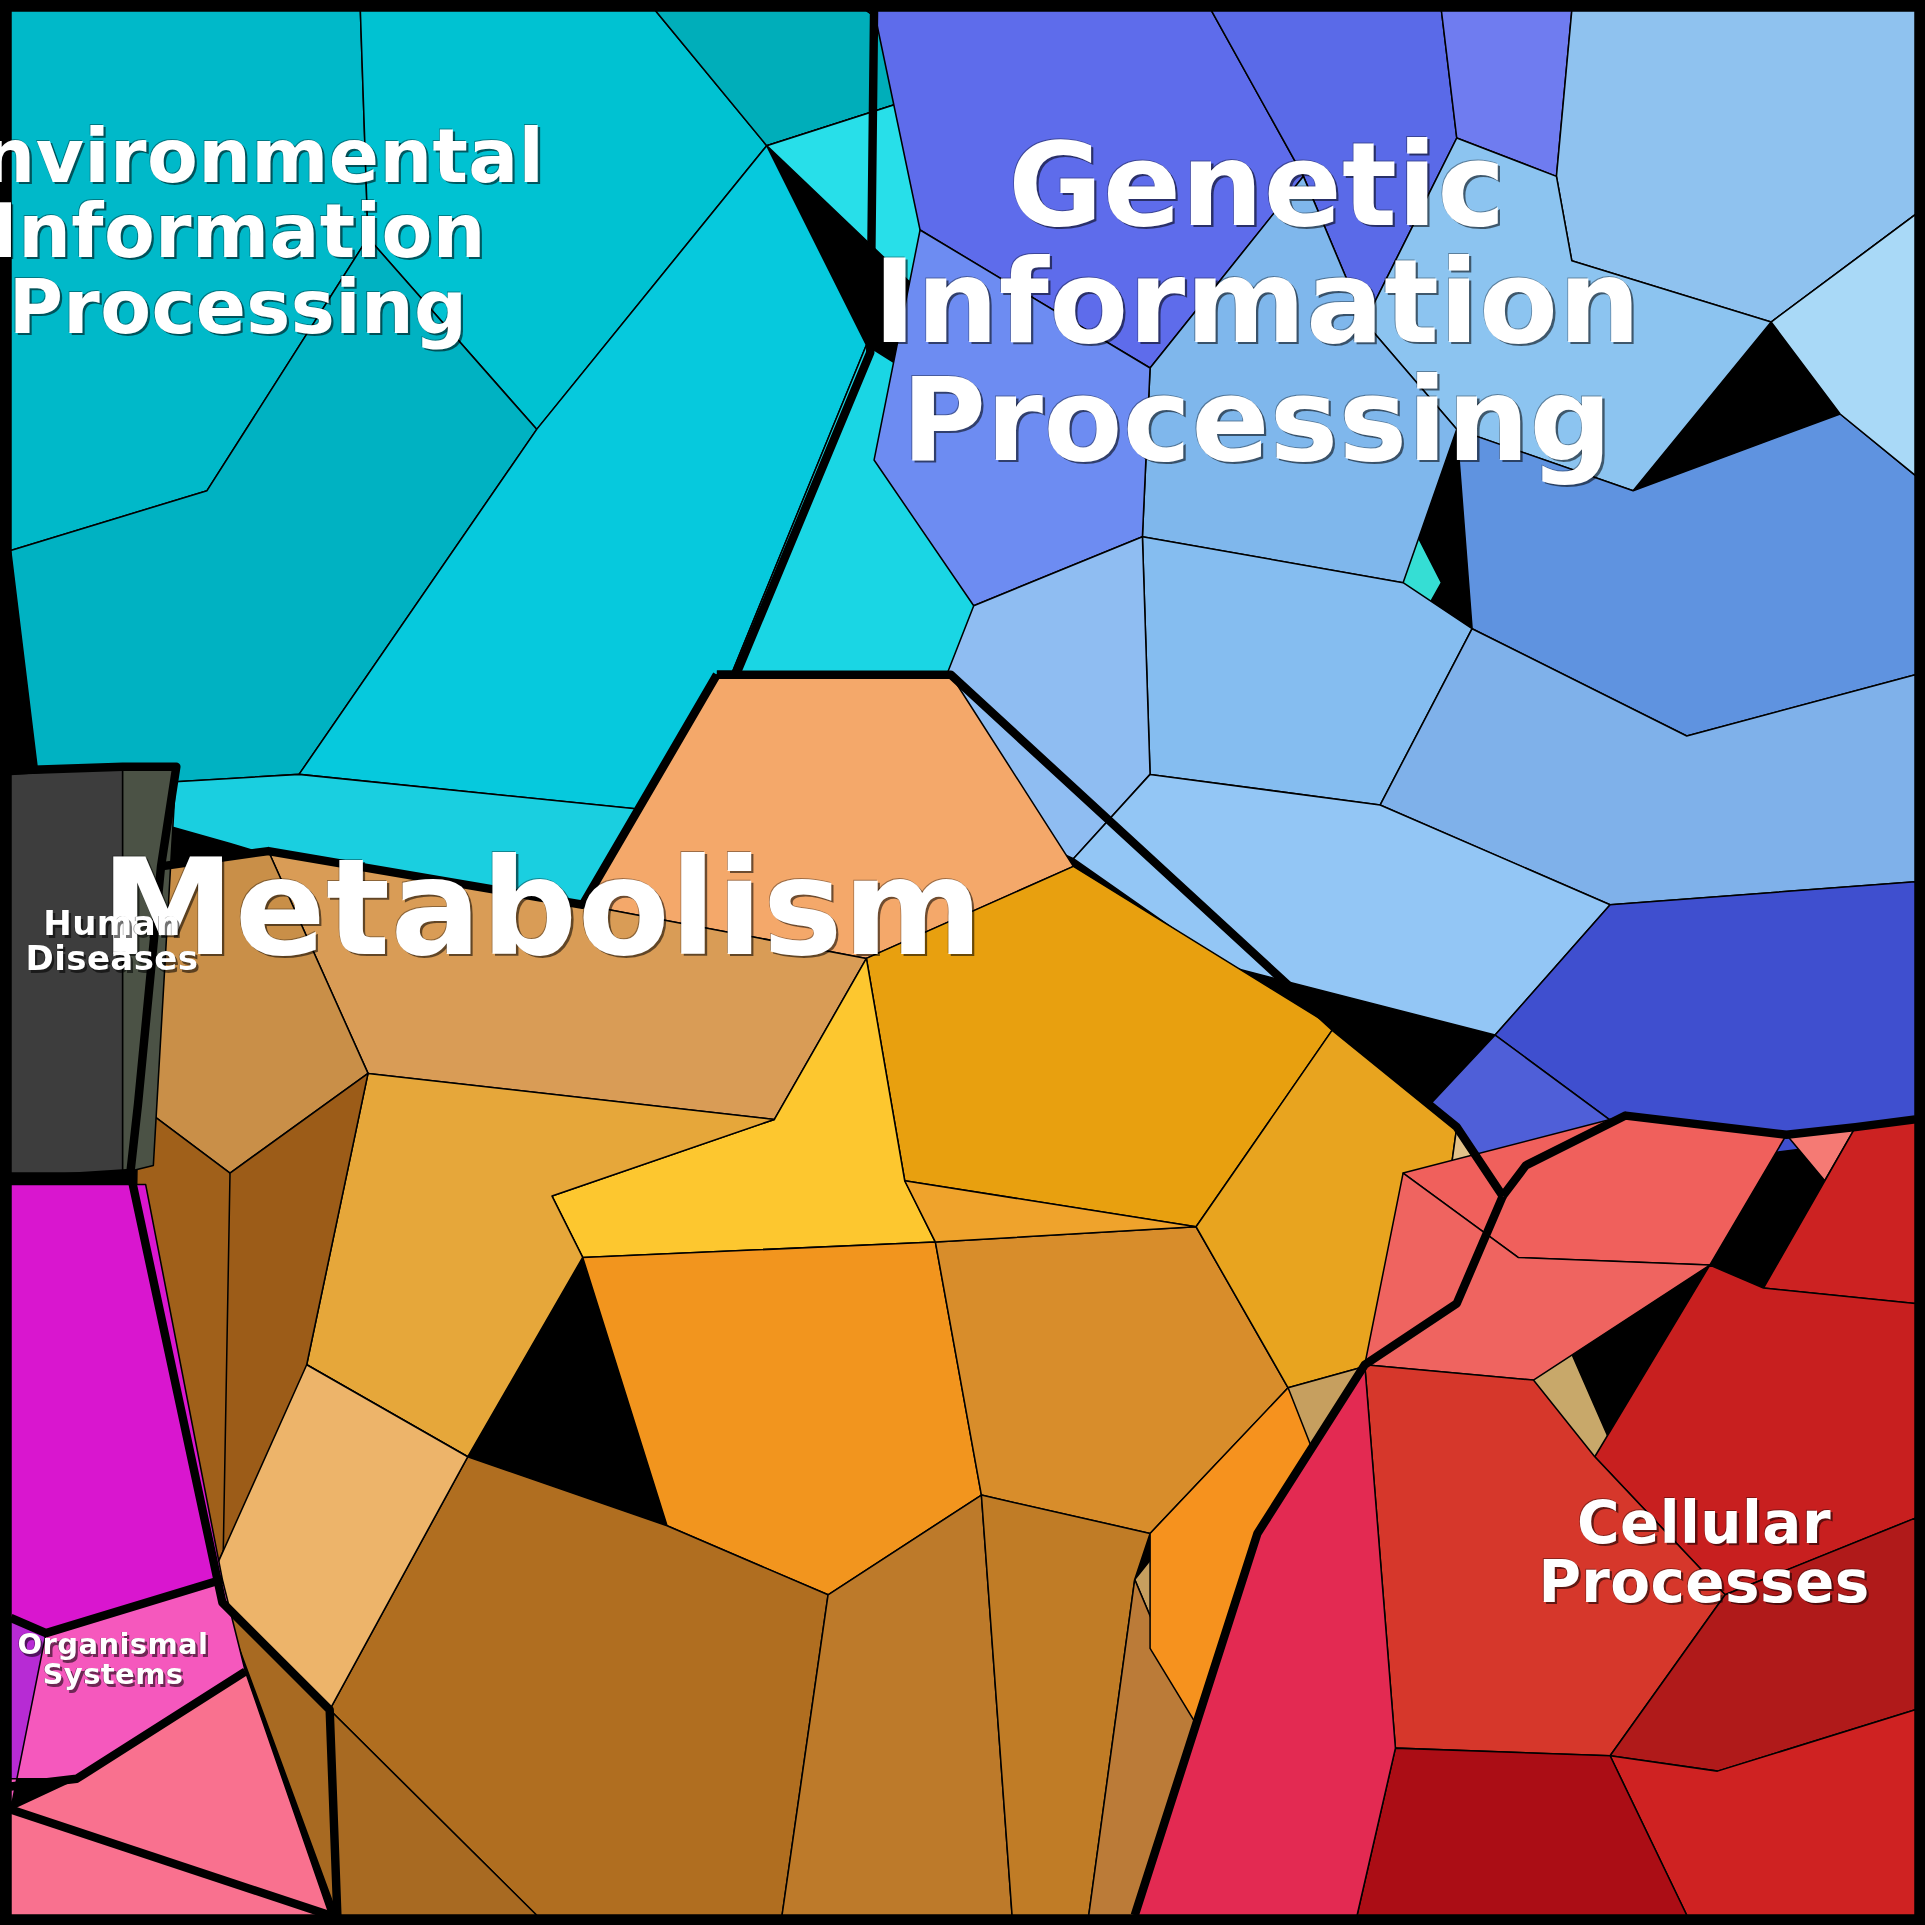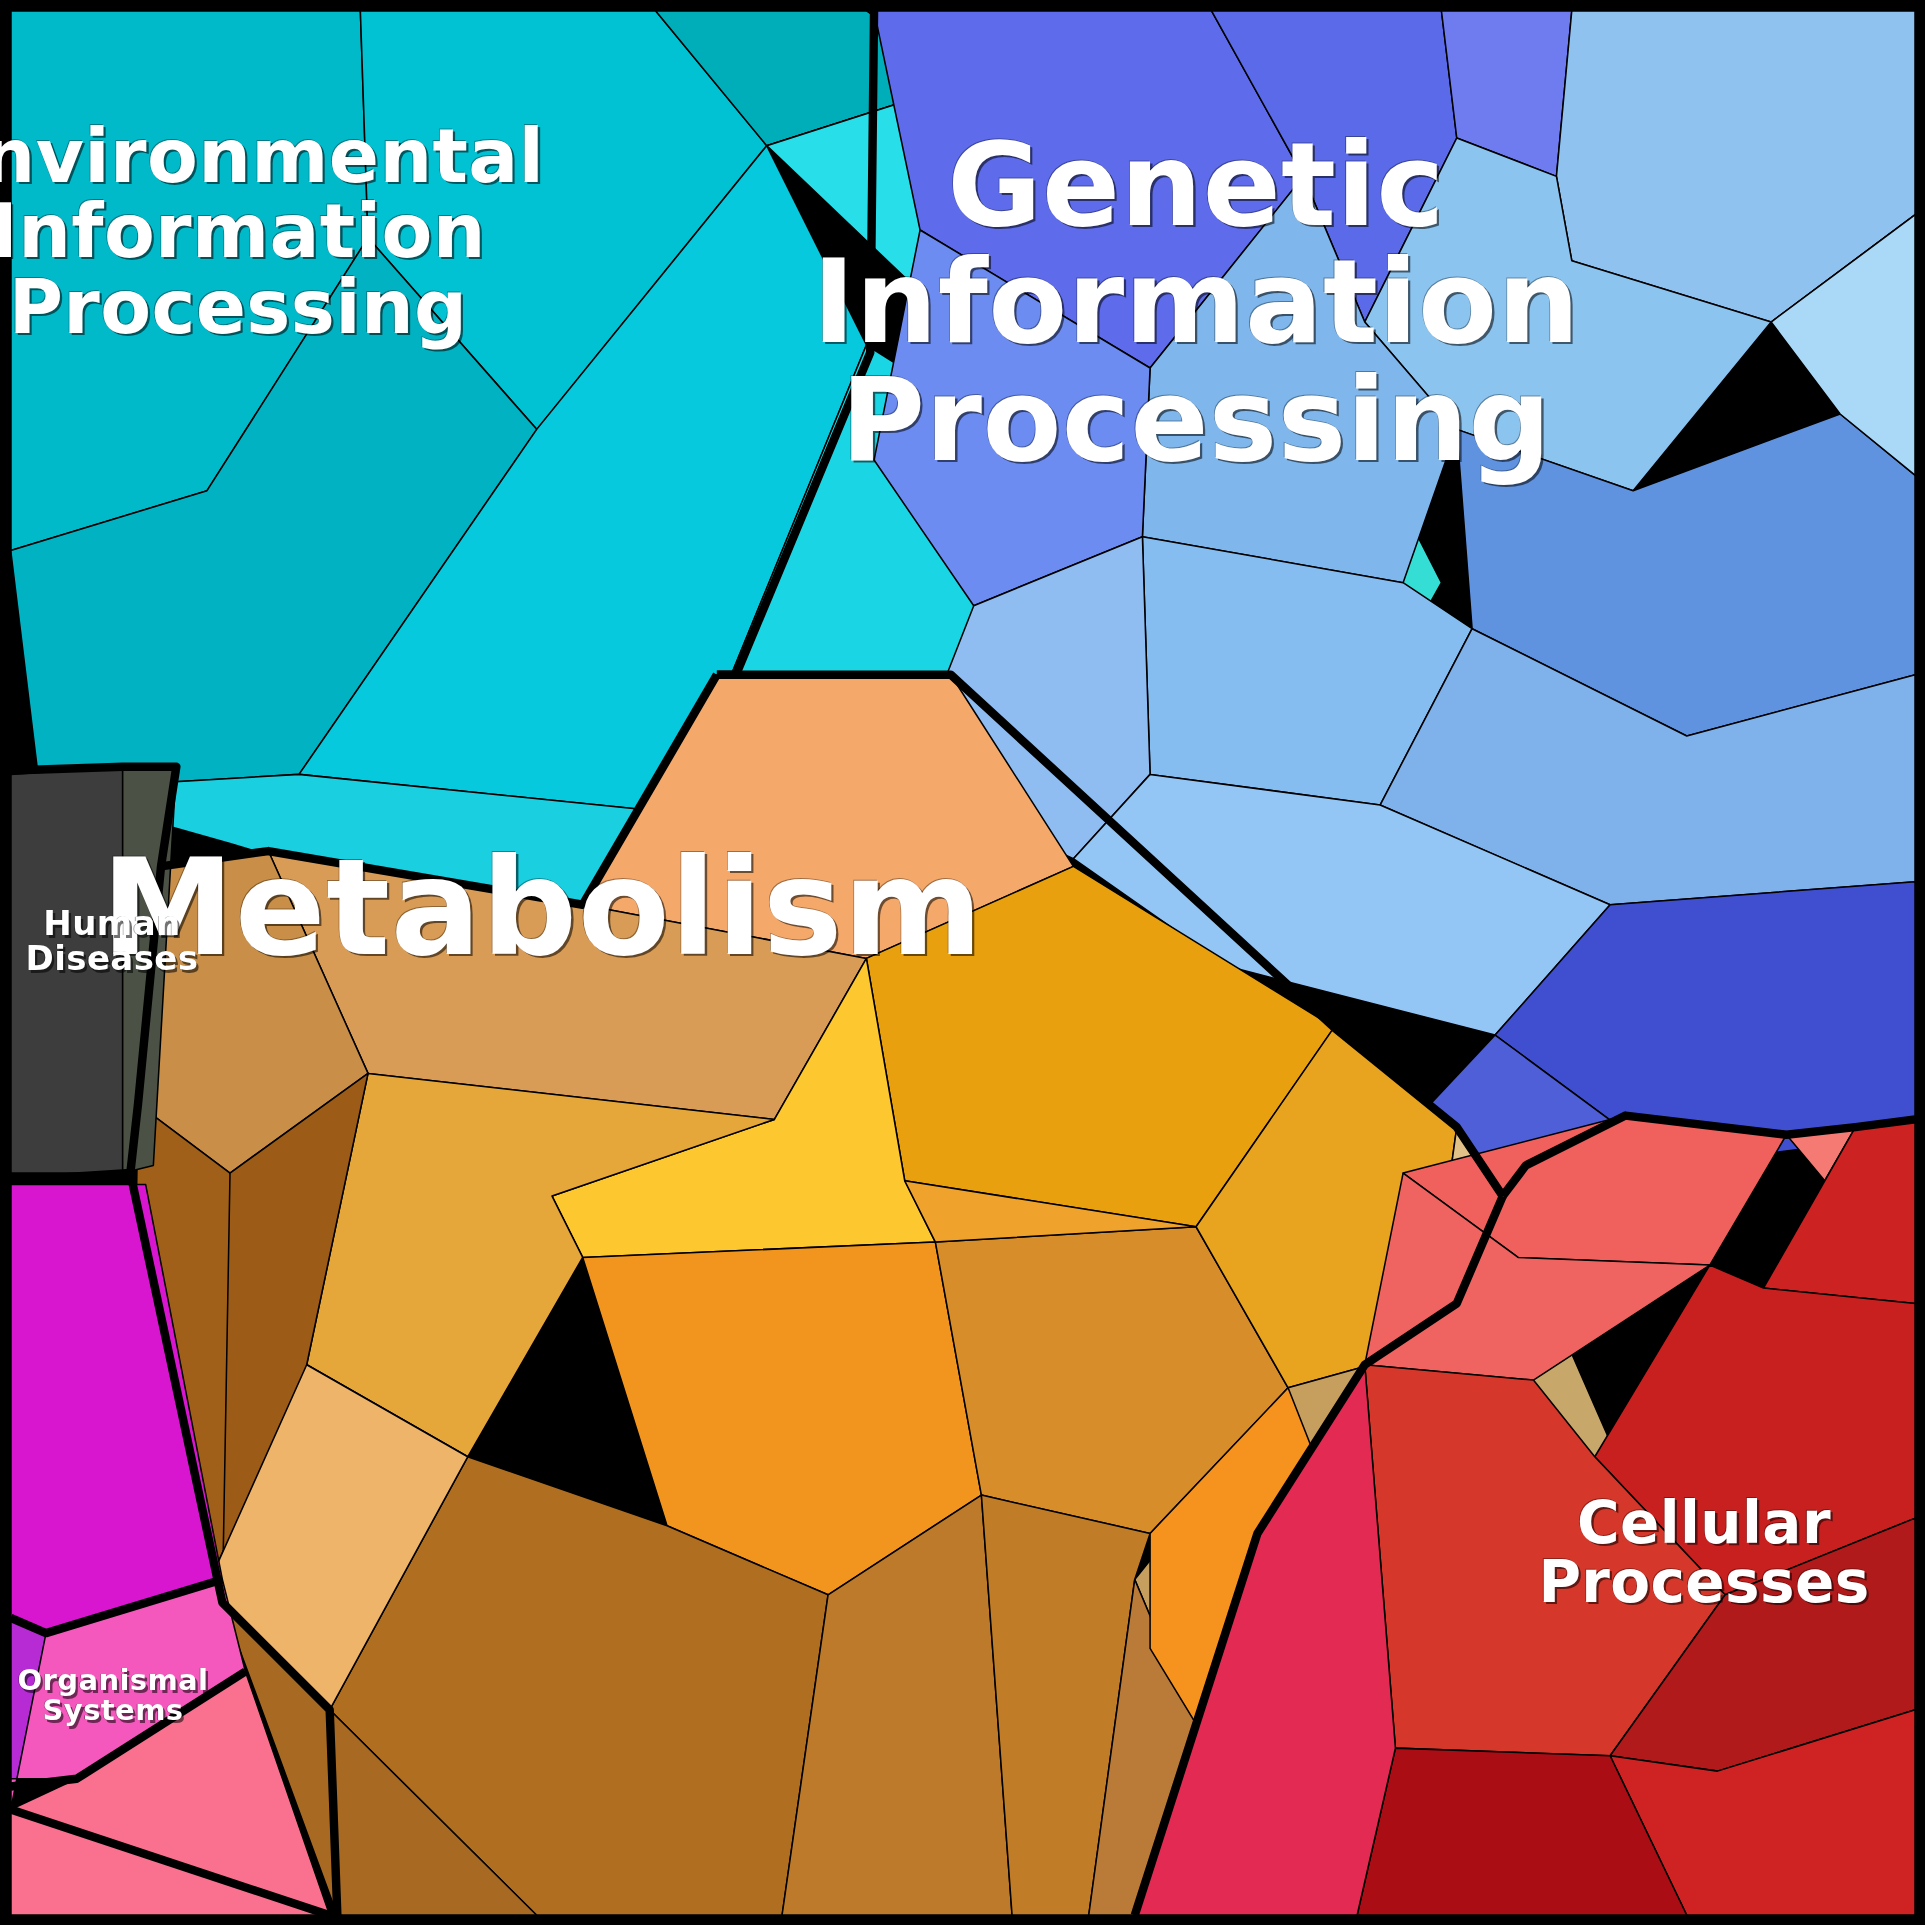--- a/index.html
+++ b/index.html
@@ -115,28 +115,28 @@
       <path d="M14,2330 L100,2320 L320,2180"></path>
       <path d="M14,2360 L430,2498"></path>
     </g>
     <rect x="7" y="7" width="2498" height="2498" fill="none" stroke="#000000" stroke-width="16"></rect>
   </svg>
 
   <div class="label" style="left:238px;top:232px;font-size:74px;">Environmental
 Information
 Processing</div>
 
-  <div class="label" style="left:1196px;top:303px;font-size:115px;">Genetic
+  <div class="label" style="left:1257px;top:303px;font-size:115px;">Genetic
 Information
 Processing</div>
 
   <div class="label" style="left:542px;top:908px;font-size:134px;">Metabolism</div>
 
   <div class="label" style="left:1704px;top:1553px;font-size:58px;">Cellular
 Processes</div>
 
   <div class="label" style="left:112px;top:941px;font-size:34px;">Human
 Diseases</div>
 
-  <div class="label" style="left:113px;top:1696px;font-size:29px;">Organismal
+  <div class="label" style="left:113px;top:1660px;font-size:29px;">Organismal
 Systems</div>
 </div>
 
 
 </body></html>

